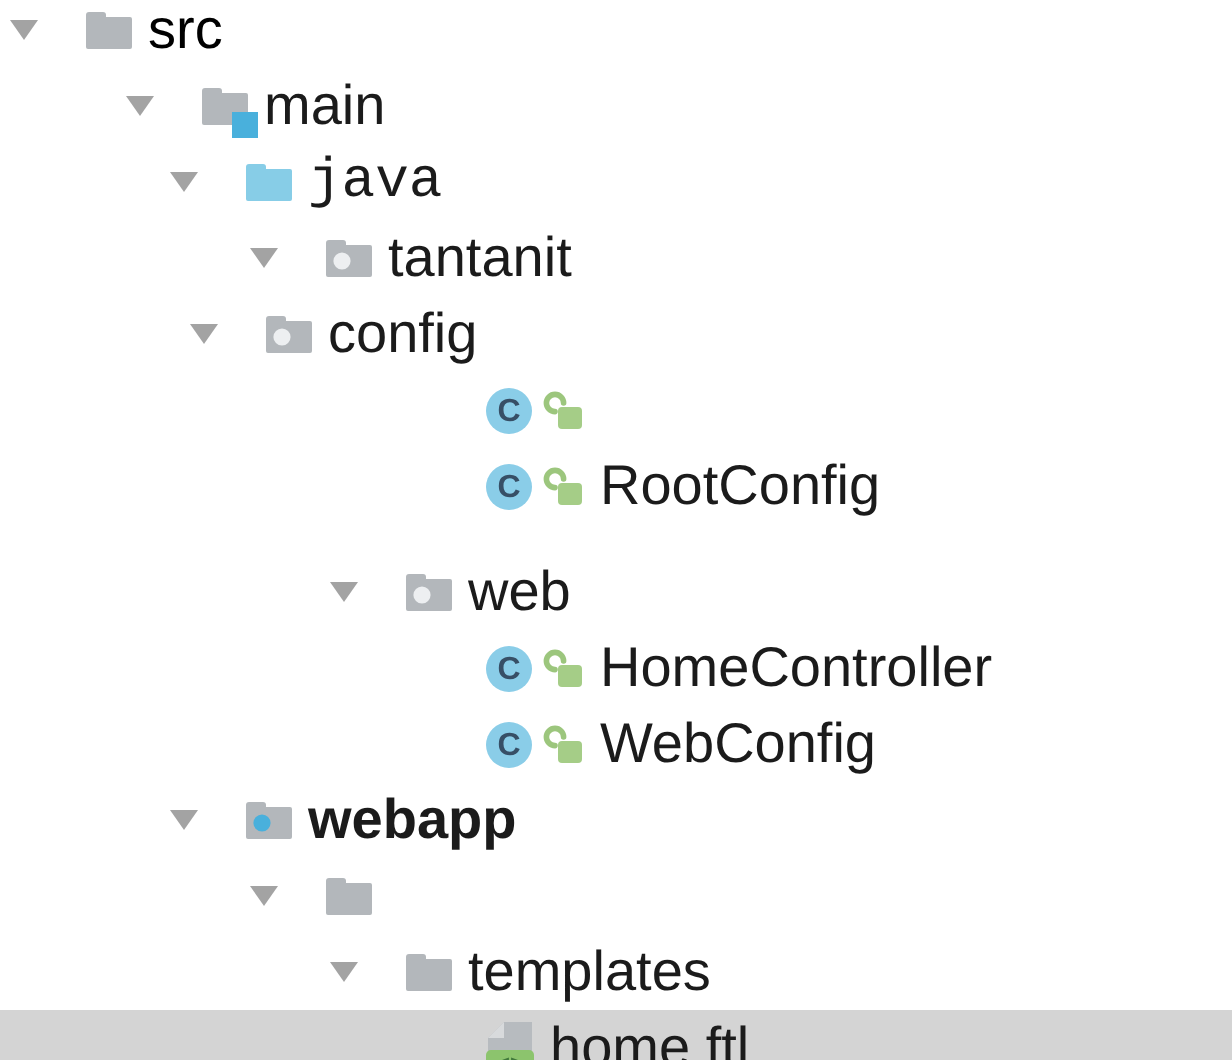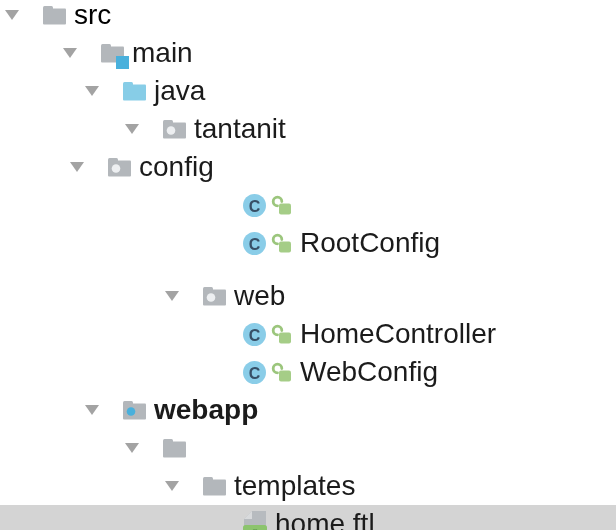--- a/index.html
+++ b/index.html
@@ -62,27 +62,27 @@
           <rect x="0" y="3.5" width="23" height="16" rx="1" fill="#b3b7bb"></rect>
         </svg></span><span class="label" style="color: #000000;">src</span></div>
     <div class="row" style="padding-left: 63px;"><span class="chevron-box"><span class="chevron" style="border-top-color: rgb(163, 163, 163);"></span></span><span class="icon folder-like"><svg width="23" height="20" viewBox="0 0 23 20">
           <rect x="0" y="1" width="10" height="6" rx="1.5" fill="#b3b7bb"></rect>
           <rect x="0" y="3.5" width="23" height="16" rx="1" fill="#b3b7bb"></rect>
           <rect x="15" y="13" width="13" height="13" fill="#49b0dc"></rect>
         </svg></span><span class="label" style="color: rgb(27, 27, 27);">main</span></div>
     <div class="row" style="padding-left: 85px;"><span class="chevron-box"><span class="chevron" style="border-top-color: rgb(163, 163, 163);"></span></span><span class="icon folder-like"><svg width="23" height="20" viewBox="0 0 23 20">
           <rect x="0" y="1" width="10" height="6" rx="1.5" fill="#87cde7"></rect>
           <rect x="0" y="3.5" width="23" height="16" rx="1" fill="#87cde7"></rect>
-        </svg></span><span class="label" style="color: rgb(27, 27, 27);">java</span></div>
+        </svg></span><span class="label" style="color: rgb(27, 27, 27); font-family: Liberation Mono, monospace;">java</span></div>
     <div class="row" style="padding-left: 125px;"><span class="chevron-box"><span class="chevron" style="border-top-color: rgb(163, 163, 163);"></span></span><span class="icon folder-like"><svg width="23" height="20" viewBox="0 0 23 20">
           <rect x="0" y="1" width="10" height="6" rx="1.5" fill="#b3b7bb"></rect>
           <rect x="0" y="3.5" width="23" height="16" rx="1" fill="#b3b7bb"></rect>
           <circle cx="8" cy="11.5" r="4.3" fill="#edeff1"></circle>
         </svg></span><span class="label" style="color: rgb(27, 27, 27);">tantanit</span></div>
-    <div class="row" style="padding-left: 70px;"><span class="chevron-box"><span class="chevron" style="border-top-color: rgb(163, 163, 163);"></span></span><span class="icon folder-like"><svg width="23" height="20" viewBox="0 0 23 20">
+    <div class="row" style="padding-left: 95px;"><span class="chevron-box"><span class="chevron" style="border-top-color: rgb(163, 163, 163);"></span></span><span class="icon folder-like"><svg width="23" height="20" viewBox="0 0 23 20">
           <rect x="0" y="1" width="10" height="6" rx="1.5" fill="#b3b7bb"></rect>
           <rect x="0" y="3.5" width="23" height="16" rx="1" fill="#b3b7bb"></rect>
           <circle cx="8" cy="11.5" r="4.3" fill="#edeff1"></circle>
         </svg></span><span class="label" style="color: rgb(27, 27, 27);">config</span></div>
     <div class="row" style="padding-left: 205px;"><span class="chevron-box"></span><span class="icon class-circle"><svg width="23" height="23" viewBox="0 0 23 23">
           <circle cx="11.5" cy="11.5" r="11.5" fill="#8acde8"></circle>
           <text x="11.5" y="12.2" text-anchor="middle" dominant-baseline="central" font-family="Liberation Sans, sans-serif" font-size="16" font-weight="bold" fill="#374f66">C</text>
         </svg></span><span class="icon lock"><svg width="21" height="20" viewBox="0 0 21 20">
           <path d="M10.8,6.5 A4.3,4.3 0 1 0 6.5,10.8" fill="none" stroke="#9cc67d" stroke-width="2.8" stroke-linecap="round"></path>
           <rect x="8" y="8.5" width="12" height="11" rx="2" fill="#a5cd87"></rect>

